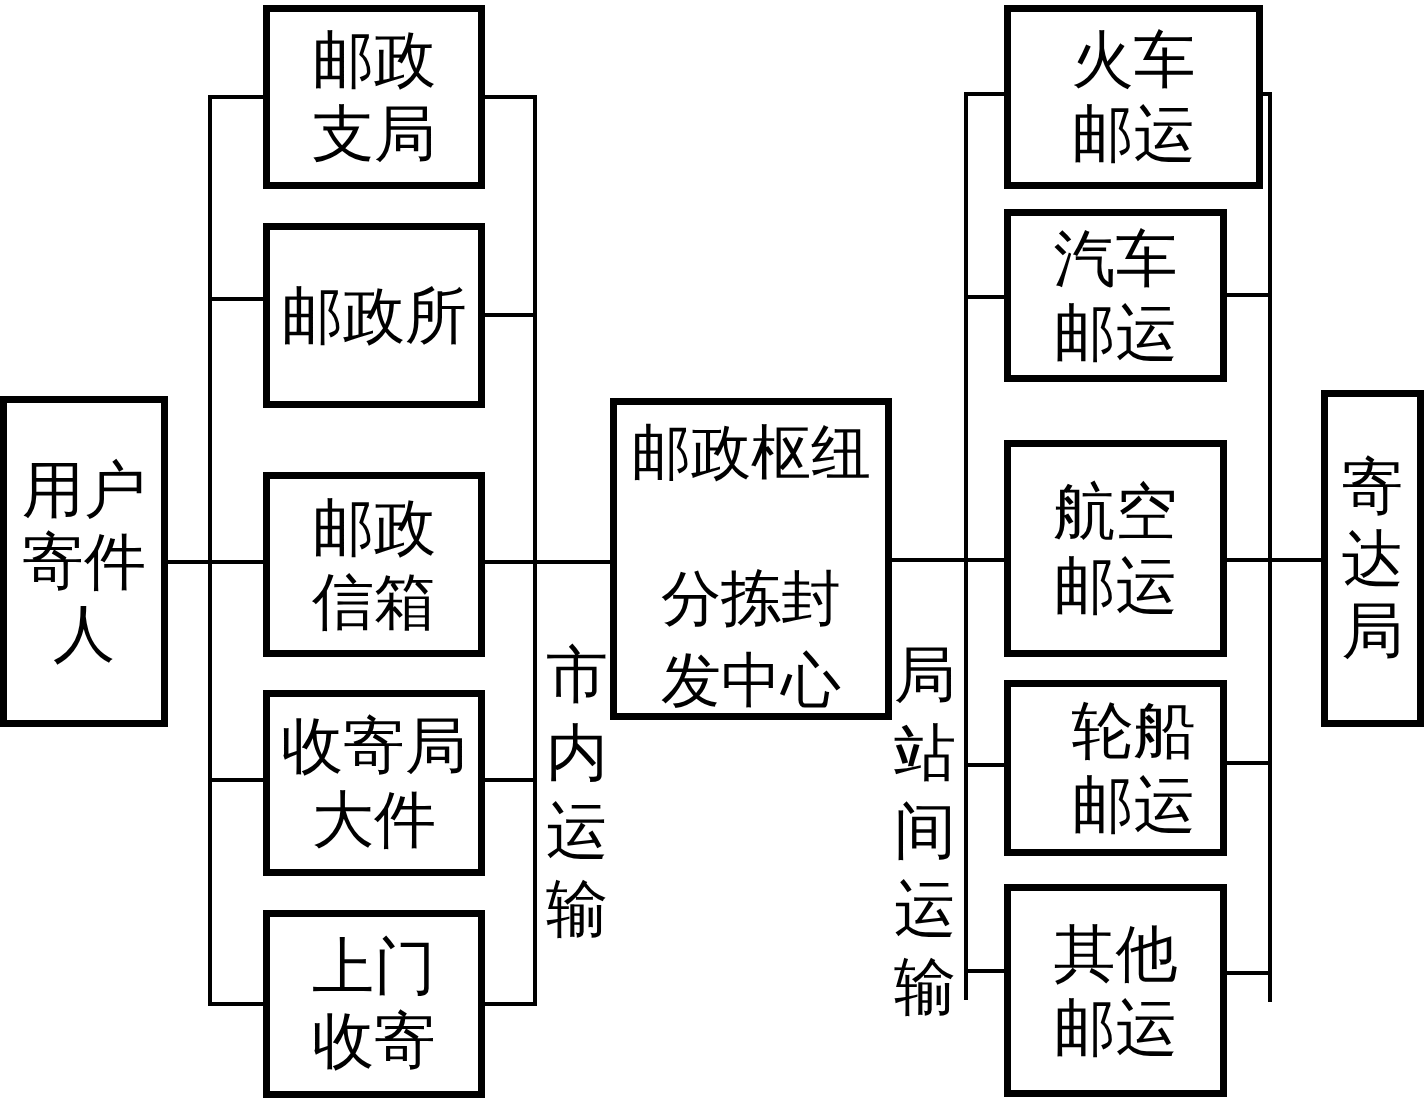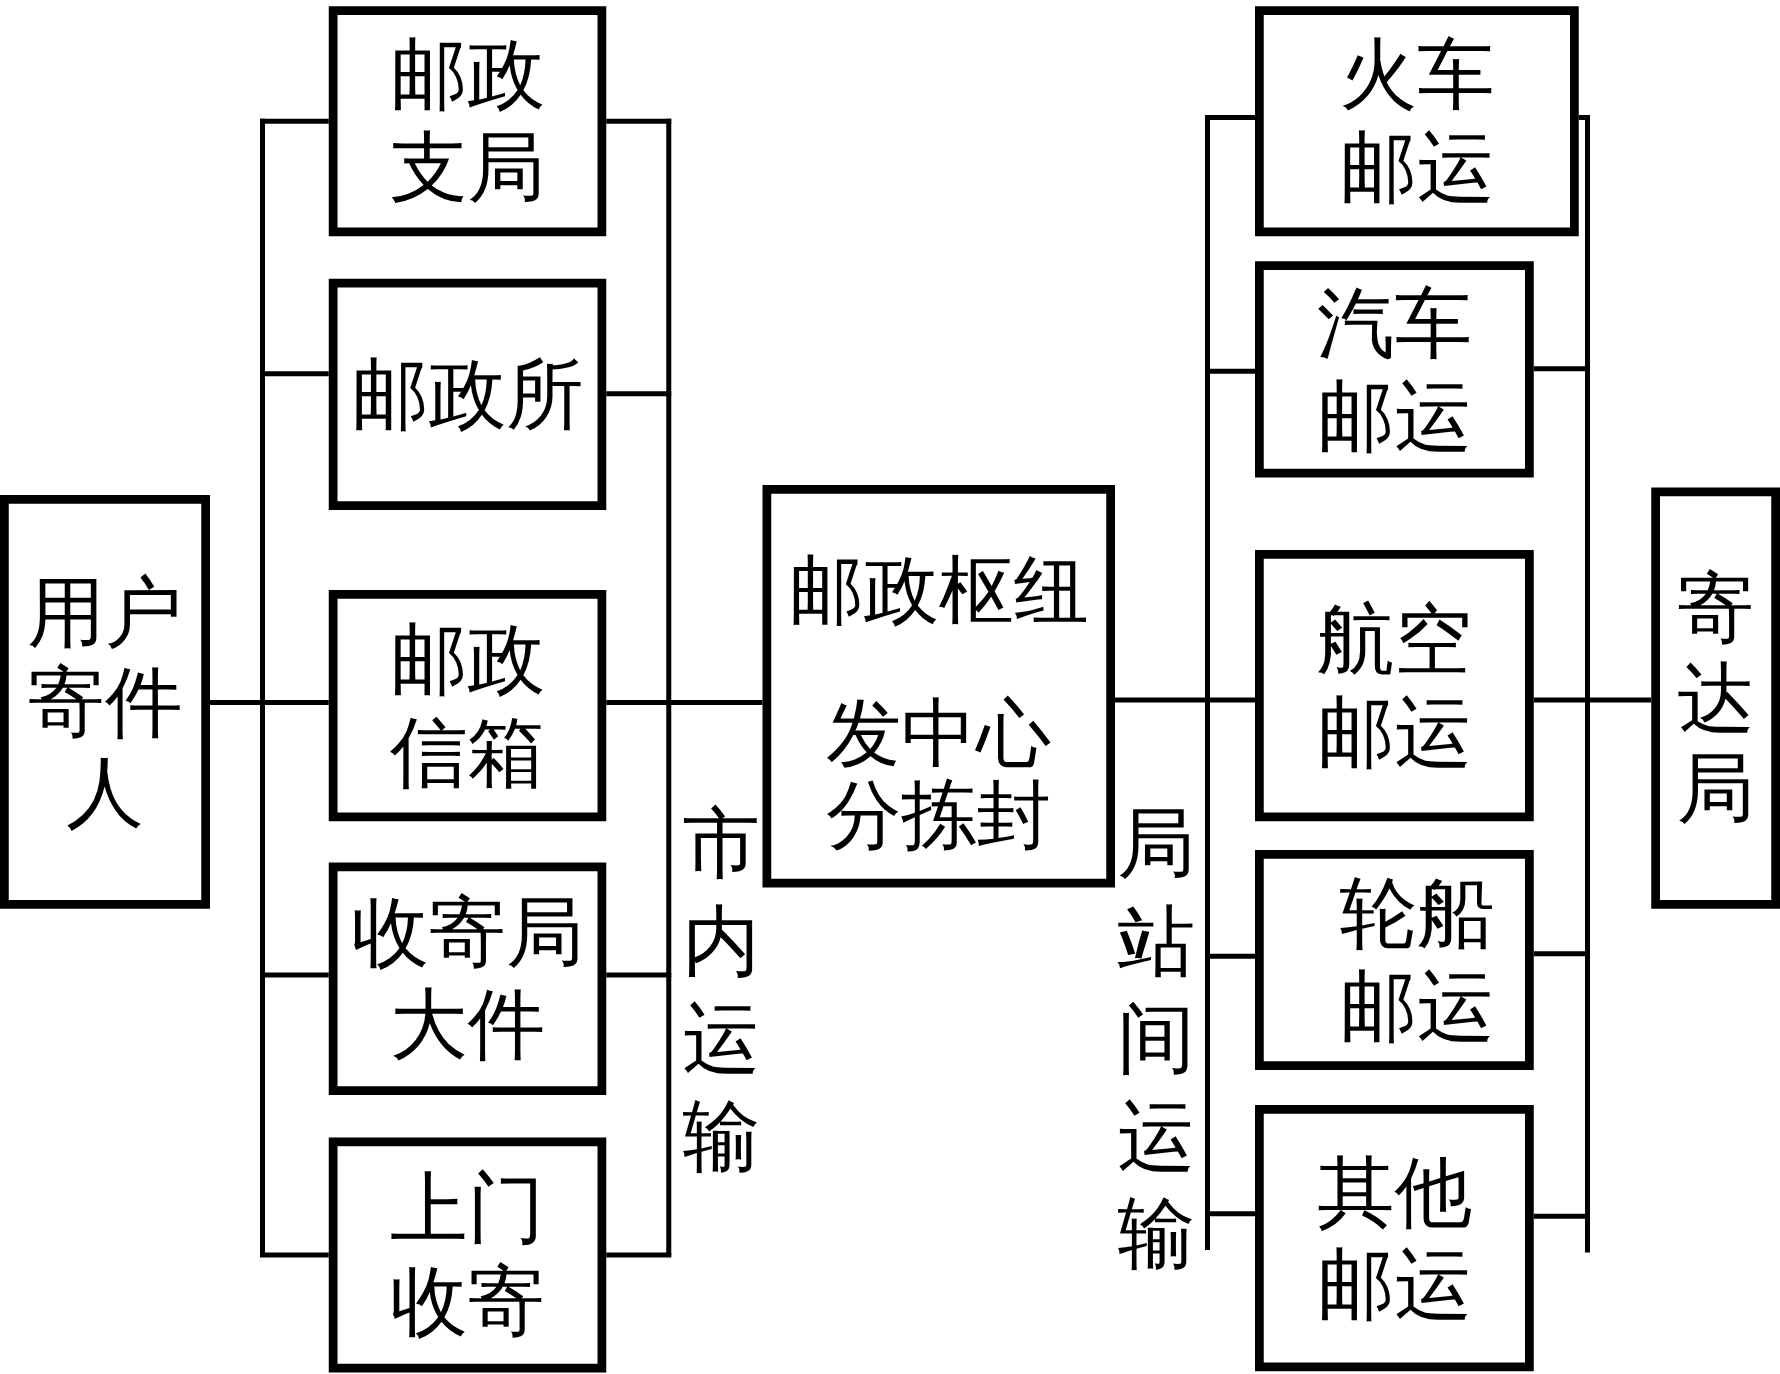--- a/index.html
+++ b/index.html
@@ -75,25 +75,25 @@
   <div class="line">收寄</div>
 </div>
 
 <div class="vlabel" style="left:544px; top:636px; width:66px;">
   <span>市</span>
   <span>内</span>
   <span>运</span>
   <span>输</span>
 </div>
 
-<div class="box center" style="left:610px; top:388px; width:282px; height:322px; justify-content:center; padding-top:28px;">
+<div class="box center" style="left:610px; top:398px; width:282px; height:322px; justify-content:space-between; padding-top:14px;">
   <div class="line">邮政枢纽</div>
   <div class="gap"></div>
+  <div class="line">分拣封</div>
   <div class="line">发中心</div>
-  <div class="line">分拣封</div>
 </div>
 
 <div class="vlabel" style="left:892px; top:636px; width:66px;">
   <span>局</span>
   <span>站</span>
   <span>间</span>
   <span>运</span>
   <span>输</span>
 </div>
 

